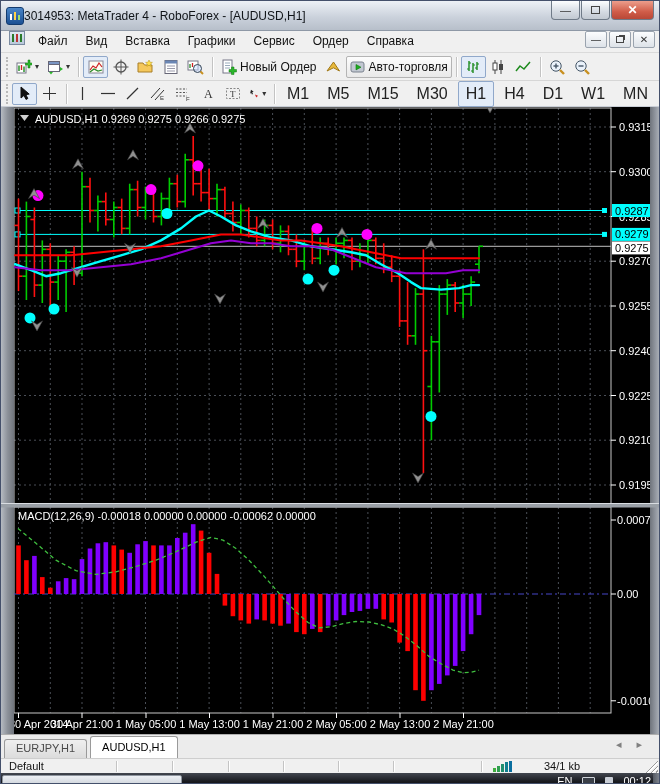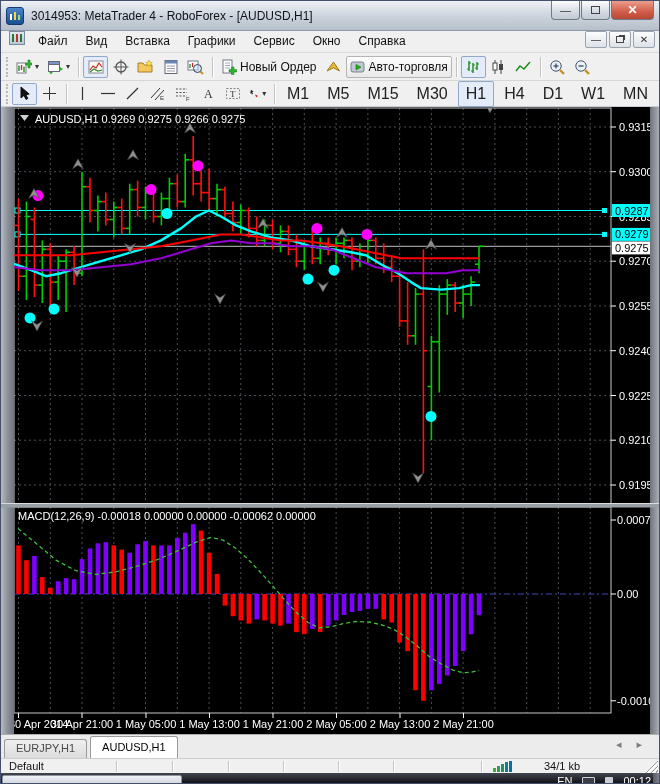--- a/index.html
+++ b/index.html
@@ -6,21 +6,21 @@
 html,body{width:660px;height:784px}
 body{font-family:"Liberation Sans",sans-serif;background:#fff;overflow:hidden}
 .window{position:relative;width:660px;height:784px;background:#F0F0F0;border:1px solid #44506b;overflow:hidden}
 
 .titlebar{height:30px;background:linear-gradient(#EDF1F6,#CBD2DC 55%,#B7BfCA);border-bottom:1px solid #8E98A6;display:flex;align-items:center;padding:0 5px}
 .title-icon{width:18px;height:18px;background:linear-gradient(#4a86c8,#1b4f93);border:1px solid #123a6e;border-radius:3px;position:relative;flex:none}
 .title-icon::after{content:"";position:absolute;left:3px;top:4px;width:10px;height:8px;background:
 linear-gradient(#fff,#fff) 0 2px/2px 6px no-repeat,
 linear-gradient(#ffd24a,#ffd24a) 4px 0/2px 8px no-repeat,
 linear-gradient(#9fe06a,#9fe06a) 8px 3px/2px 5px no-repeat}
-.title-text{font-size:12px;color:#101418;margin-left:7px;flex:1;white-space:nowrap;overflow:hidden}
+.title-text{font-size:12px;color:#101418;flex:1;white-space:nowrap;overflow:hidden}
 .winbtns{display:flex;gap:1px;align-self:flex-start;margin-top:0}
 .winbtn{width:29px;height:19px;border:1px solid #6f7a88;border-top:none;border-radius:0 0 4px 4px;background:linear-gradient(#FDFEFF,#D4DAE2 60%,#C2C9D2);color:#333;font-size:11px;display:flex;align-items:center;justify-content:center}
 .winbtn .maxbox{width:9px;height:8px;border:1px solid #444;background:transparent}
 .winbtn.close{width:43px;background:linear-gradient(#EC9E8C,#D05C48 60%,#B94837);color:#fff;font-size:12px;font-weight:bold}
 
 .menubar{height:22px;background:#F0F0F0;border-bottom:1px solid #DADADA;display:flex;align-items:flex-start;padding:0 4px}
 .mdi-icon{width:16px;height:14px;border:1px solid #7a8aa0;background:linear-gradient(#dfe8f2,#b9c8da);position:relative;margin:0 4px;flex:none}
 .mdi-icon::after{content:"";position:absolute;left:2px;top:2px;width:10px;height:8px;background:linear-gradient(90deg,#2a7a2a 2px,transparent 2px,transparent 4px,#bb3333 4px,#bb3333 6px,transparent 6px,transparent 8px,#2a7a2a 8px)}
 .menu-item{font-size:12px;color:#111;padding:3px 9px;cursor:default}
 .mdi-btns{margin-left:auto;display:flex;gap:2px}
@@ -83,21 +83,21 @@
   </div>
 
   <div class="menubar">
     <div class="mdi-icon"></div>
     <div id="menu-items" style="display:flex">
         <div class="menu-item">Файл</div>
         <div class="menu-item">Вид</div>
         <div class="menu-item">Вставка</div>
         <div class="menu-item">Графики</div>
         <div class="menu-item">Сервис</div>
-        <div class="menu-item">Окно</div>
+        <div class="menu-item">Ордер</div>
         <div class="menu-item">Справка</div>
       </div>
     <div class="mdi-btns">
       <div class="mdi-btn">—</div>
       <div class="mdi-btn">
           <span class="rsbox"></span>
         </div>
       <div class="mdi-btn">✕</div>
     </div>
   </div>

